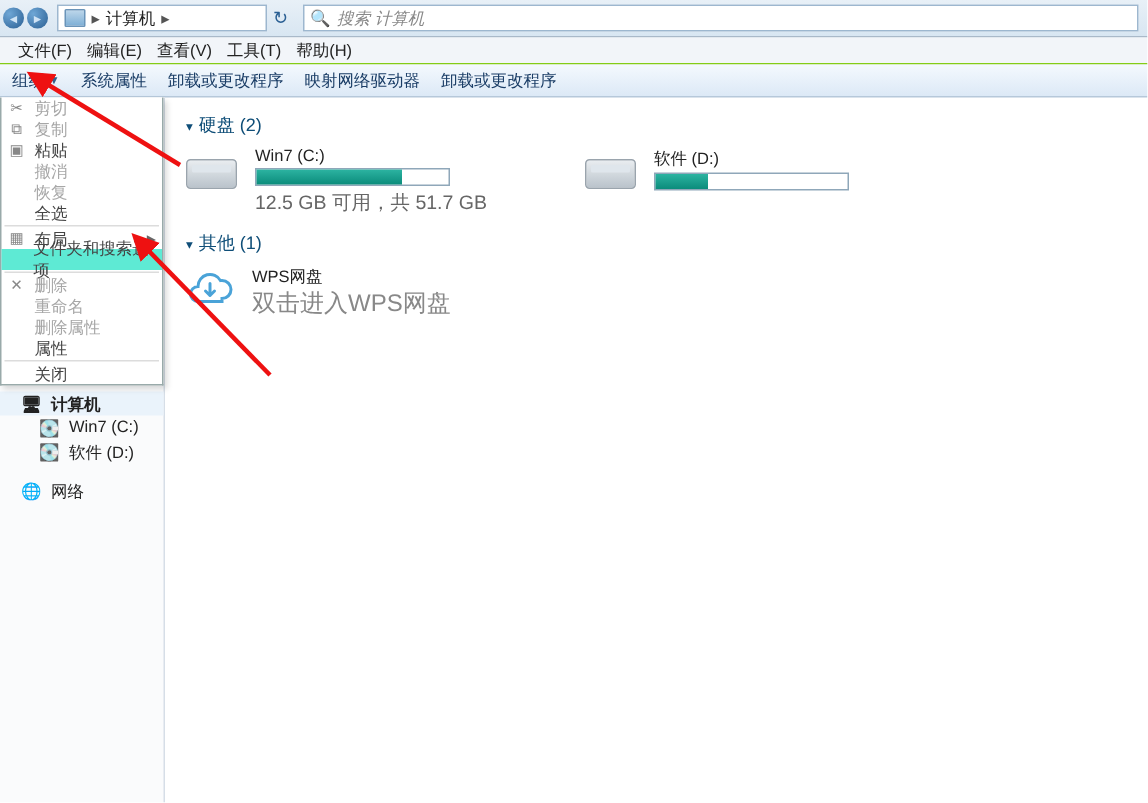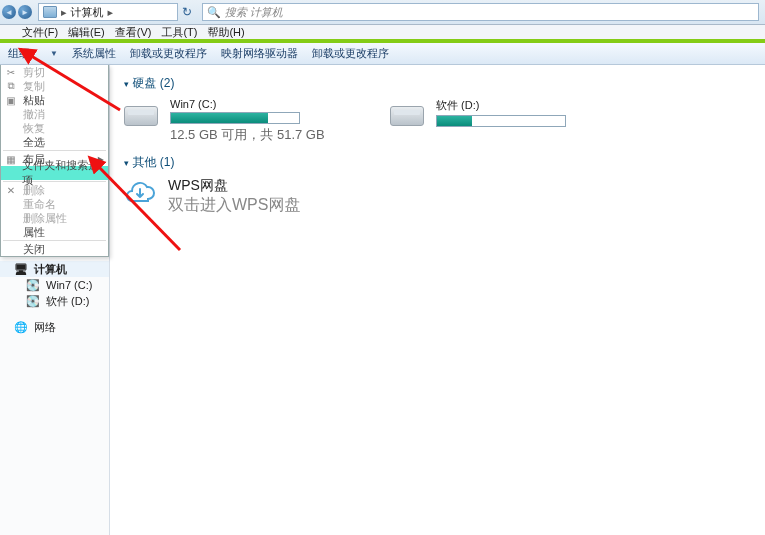--- a/index.html
+++ b/index.html
@@ -9,26 +9,26 @@
   .titlebar { height: 25px; background: linear-gradient(#e8f0f7,#d8e6f2); display: flex; align-items: center; border-bottom: 1px solid #a9b9c9; }
   .nav-btn { width: 14px; height: 14px; border-radius: 50%; background: radial-gradient(circle at 30% 30%, #6fa7d6, #2a5f93); margin-left: 2px; display:flex;align-items:center;justify-content:center;color:#cfe3f5;font-size:8px;}
   .breadcrumb { margin-left: 6px; height: 18px; border: 1px solid #9db7cf; background: #fff; display: flex; align-items: center; padding: 0 4px; font-size: 11px; gap:4px; flex: 0 0 140px;}
   .bc-icon { width:14px;height:12px; background: linear-gradient(#bcd6ea,#7fb0d6); border:1px solid #6a94b9; border-radius:1px;}
   .bc-sep { color:#555; }
   .refresh-btn { width:18px;height:18px; display:flex;align-items:center;justify-content:center; color:#2a5f93; font-size:12px;}
   .search { margin-left: 6px; height: 18px; border:1px solid #9db7cf; background:#fff; flex: 1; margin-right:6px; display:flex;align-items:center; padding:0 4px; color:#888; font-style:italic; font-size:11px;}
   .search-icon { color:#5a89b6; margin-right:4px; font-style:normal;}
 
   
-  .menubar { height: 18px; background:#f2f5f9; border-bottom:4px solid #84cc16; display:flex; align-items:center; font-size:11px; gap:2px; padding-left:18px;}
+  .menubar { height: 18px; background:#f2f5f9; border-bottom:1px solid #84cc16; display:flex; align-items:center; font-size:11px; gap:2px; padding-left:8px;}
   .menubar span { padding: 1px 4px; }
 
   
   .toolbar { height: 22px; background: linear-gradient(#f4f9fe,#dce9f6); border-bottom:1px solid #b6c8da; display:flex; align-items:center; font-size:11px; gap:14px; padding-left:8px; color:#1a3d66;}
-  .toolbar .tb-item { display:flex; align-items:center; gap:20px;}
+  .toolbar .tb-item { display:flex; align-items:center; gap:2px;}
   .chev { font-size:8px; color:#355d88;}
 
   
   .body { display:flex; height: calc(535px - 25px - 18px - 22px); }
   .sidebar { width: 110px; background:#fafbfc; border-right:1px solid #d6dee7; position:relative; }
   .content { flex:1; padding: 6px 14px; overflow:auto; position:relative;}
 
   
   .org-menu { position:absolute; top:0; left:0; width:109px; background:#fff; border:1px solid #9aa; border-top:none; box-shadow:2px 2px 4px rgba(0,0,0,.15); z-index:20;}
   .org-menu .mi { display:flex; align-items:center; height:14px; padding:0 4px; font-size:11px; color:#444; gap:6px;}
@@ -56,21 +56,21 @@
   .hdd::after{content:"";position:absolute;left:3px;top:3px;right:3px;height:5px;background:#dfe6ec;border-radius:1px;}
   .drv-info { display:flex; flex-direction:column; gap:2px; flex:1;}
   .drv-name { font-size:11px; color:#222;}
   .bar-wrap { width:130px; height:12px; border:1px solid #8fa7b9; background:#fff; }
   .bar-fill { height:100%; background:linear-gradient(#2cb3a1,#0b8c7b);}
   .drv-stat { font-size:13px; color:#666;}
   .other-row { display:flex; gap:12px; margin-top:6px;}
   .cloud-icon { width:32px; height:32px; }
   .cloud-icon svg { width:32px;height:32px;}
   .other-info { display:flex; flex-direction:column;}
-  .other-name { font-size:14px;}
+  .other-name { font-size:11px;}
   .other-sub { font-size:16px; color:#888;}
 
   
   .annot { position:absolute; inset:0; pointer-events:none; z-index:50;}
 </style>
 </head>
 <body>
 
 <div class="titlebar">
   <div class="nav-btn">◄</div>

